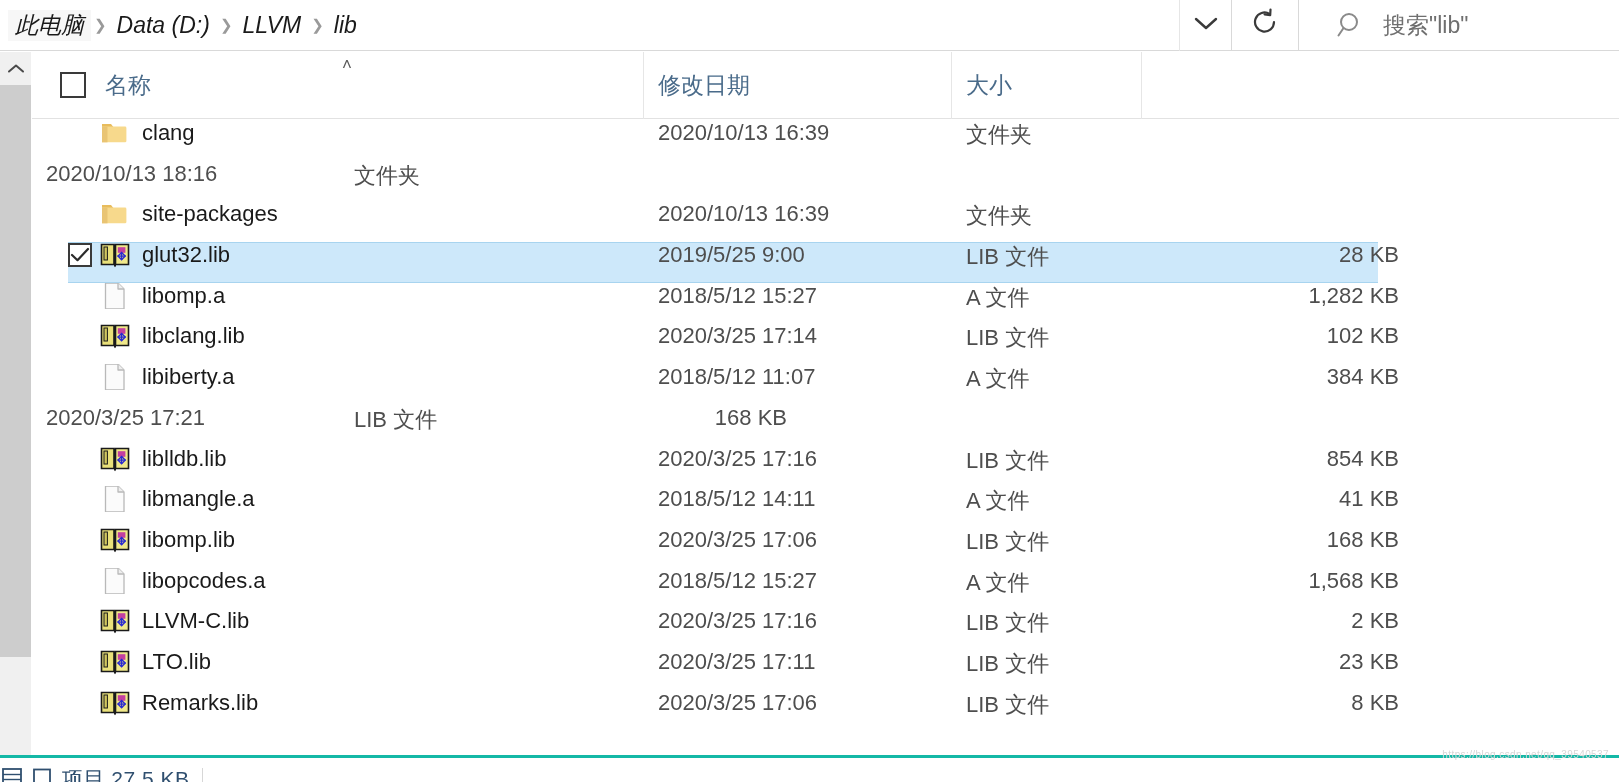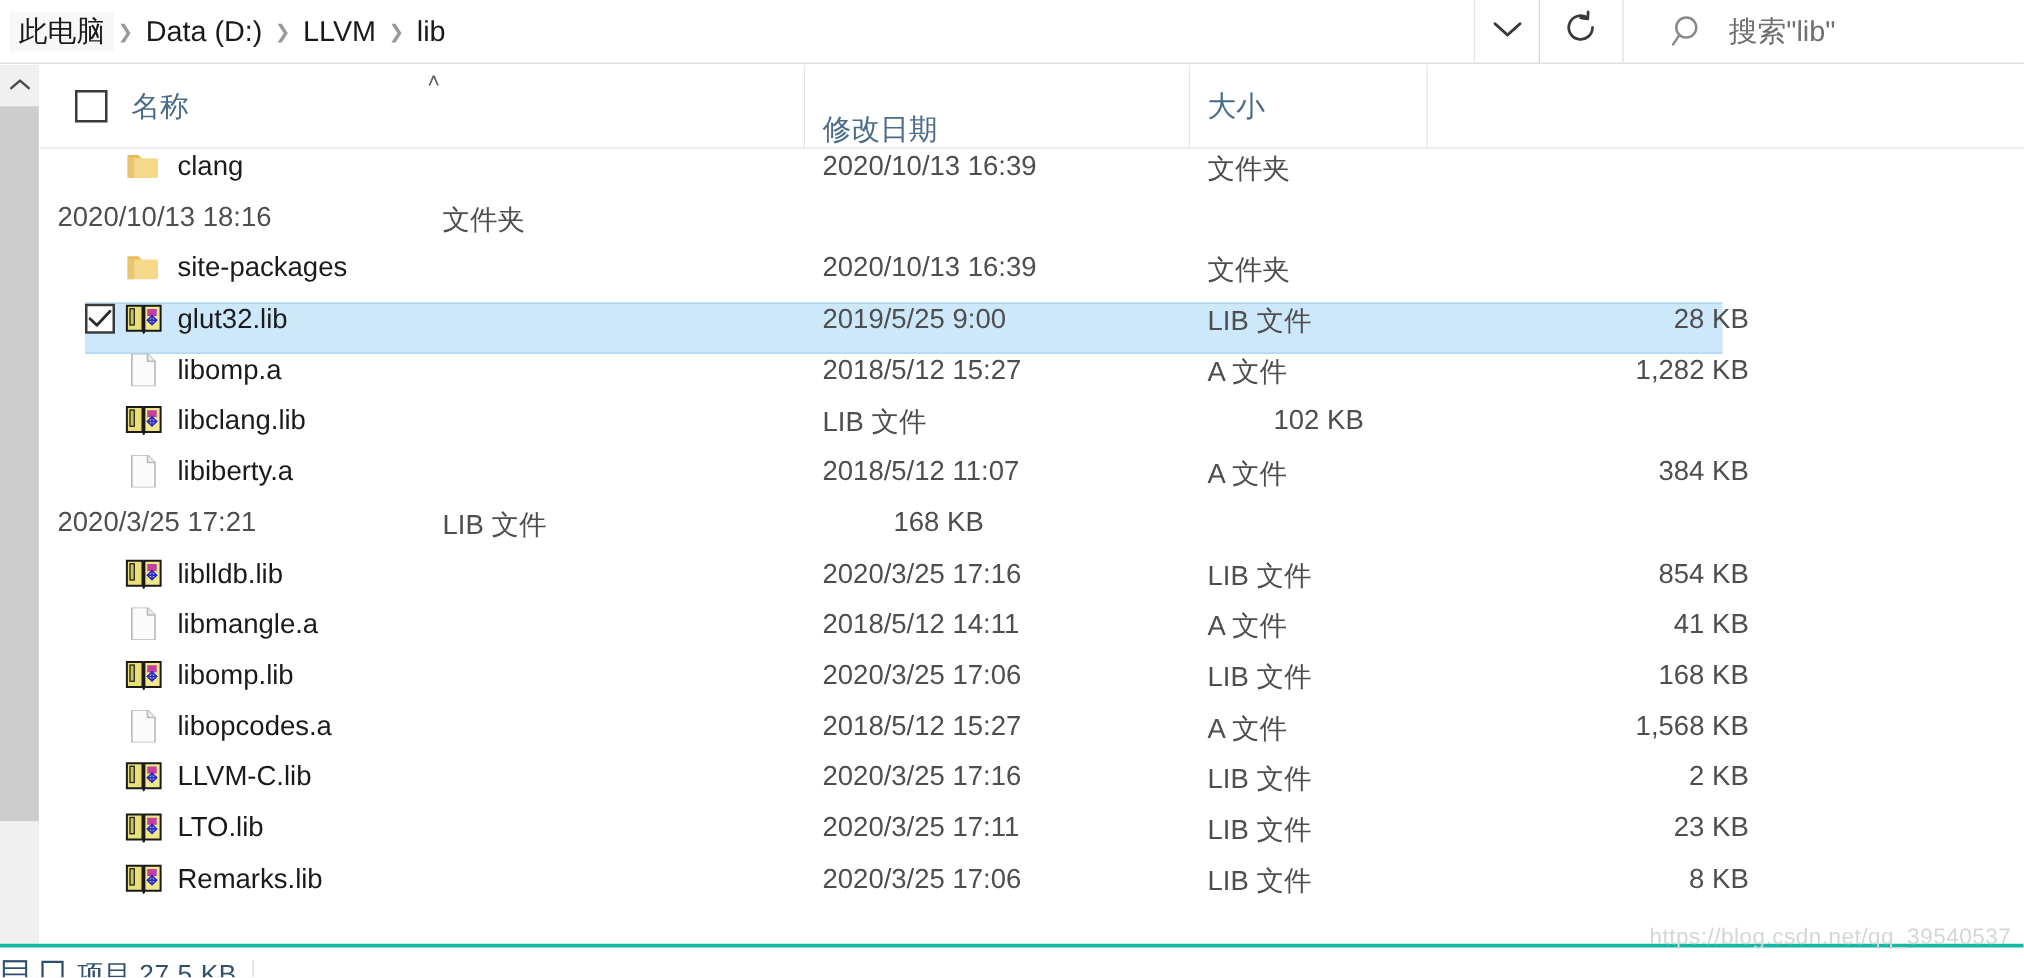--- a/index.html
+++ b/index.html
@@ -31,20 +31,21 @@
   .crumbbox {
     flex: 0 0 1232px;
     display: flex;
     align-items: center;
     height: 51px;
     border: 1px solid #d9d9d9;
     border-left: none;
     border-top: none;
     background: #ffffff;
     position: relative;
+    font-style: italic;
   }
   .crumb-path {
     display: flex;
     align-items: center;
     padding-left: 8px;
     flex: 1;
     height: 100%;
   }
   .crumb {
     font-size: 23px;
@@ -138,21 +139,21 @@
     align-items: center;
     position: relative;
     font-size: 23px;
     color: #4a6b8a;
     border-right: 1px solid #e6e6e6;
     padding-left: 0;
   }
   .hcell:last-child { border-right: none; }
   .hcell .hlabel { white-space: nowrap; }
   .h-name  { width: 612px; padding-left: 28px; }
-  .h-date  { width: 308px; padding-left: 14px; align-items: flex-end; }
+  .h-date  { width: 308px; padding-left: 14px; }
   .h-type  { width: 257px; padding-left: 14px; }
   .h-size  { width: 190px; padding-left: 14px; }
   .h-blank { flex: 1; border-right: none; }
   .hcheck {
     width: 26px; height: 26px;
     border: 2px solid #3a3a3a;
     margin-right: 19px;
     background: #fff;
     flex: 0 0 auto;
   }
@@ -259,21 +260,21 @@
     width: 1px; height: 22px;
     background: #d7d7d7;
     margin: 0 12px;
   }
   .status-icons { display: flex; align-items: center; gap: 10px; margin-right: 10px; }
 
   .watermark {
     position: absolute;
     right: 10px;
     bottom: 22px;
-    font-size: 18px;
+    font-size: 10px;
     color: #d6d6d6;
     letter-spacing: 0.4px;
     white-space: nowrap;
   }
 </style>
 </head>
 <body>
 
 <div id="app">
 
@@ -446,20 +447,21 @@
               <rect x="4" y="5" width="3.4" height="13" fill="#cfc55f" stroke="#1a1a1a" stroke-width="1"></rect>
               <path d="M17.8 5.2 h7.6 v5.6 h-7.6 Z" fill="#c43fa0"></path>
               <path d="M21.6 10.5 l3.6 3.6 l-3.6 3.6 l-3.6 -3.6 Z" fill="#f0e88a" stroke="#2a2ad0" stroke-width="1.4"></path>
               <line x1="17.6" y1="14.1" x2="25.6" y2="14.1" stroke="#2a2ad0" stroke-width="1.3"></line>
               <line x1="21.6" y1="10.2" x2="21.6" y2="18" stroke="#2a2ad0" stroke-width="1.3"></line>
               <path d="M14 2.5 h2 v21.5 l-1 1.3 l-1 -1.3 Z" fill="#1a1a1a"></path>
             </svg>
           </span>
           <span class="fname">libclang.lib</span>
         </div>
+        <div class="cell c-date">2020/3/25 17:14</div>
         <div class="cell c-type">LIB 文件</div>
         <div class="cell c-size">102 KB</div>
       </div>
       <div class="row">
         <div class="rowbg"></div>
         <div class="cell c-name">
           <div class="rowcheck"></div>
           <span class="icon-slot">
             <svg width="28" height="30" viewBox="0 0 28 30">
               <path d="M4.5 2 h12.5 l6 6 v20 h-18.5 Z" fill="#fbfbfb" stroke="#b9b9b9" stroke-width="1.3" stroke-linejoin="round"></path>

